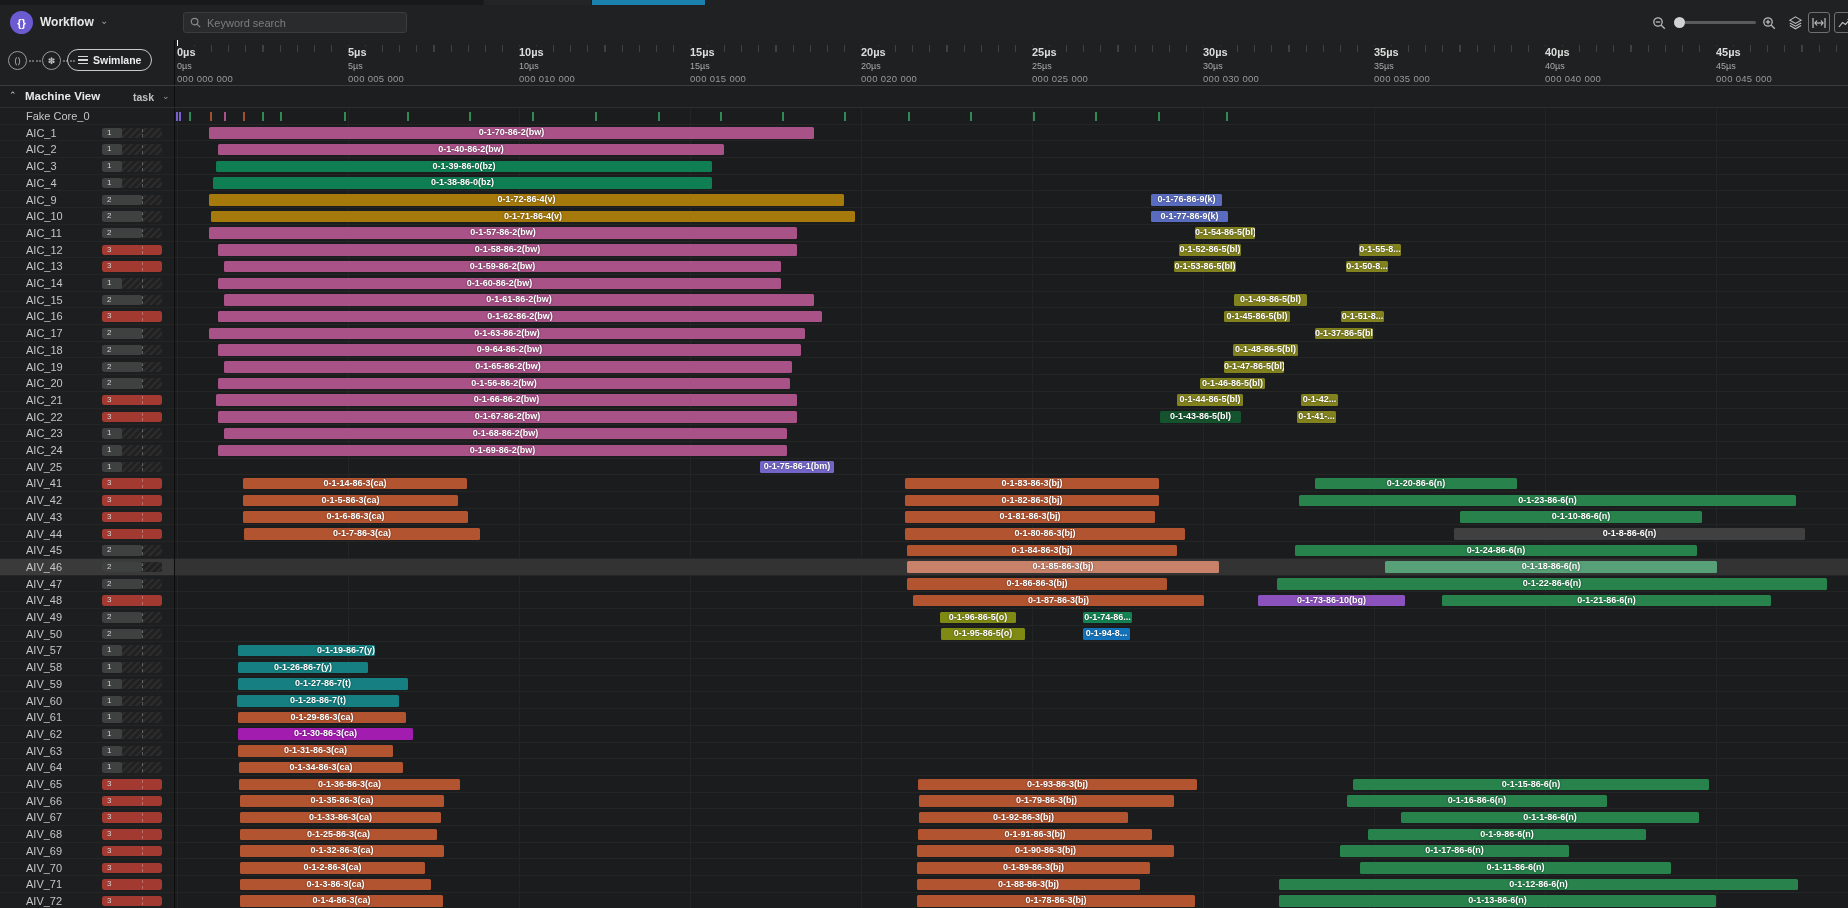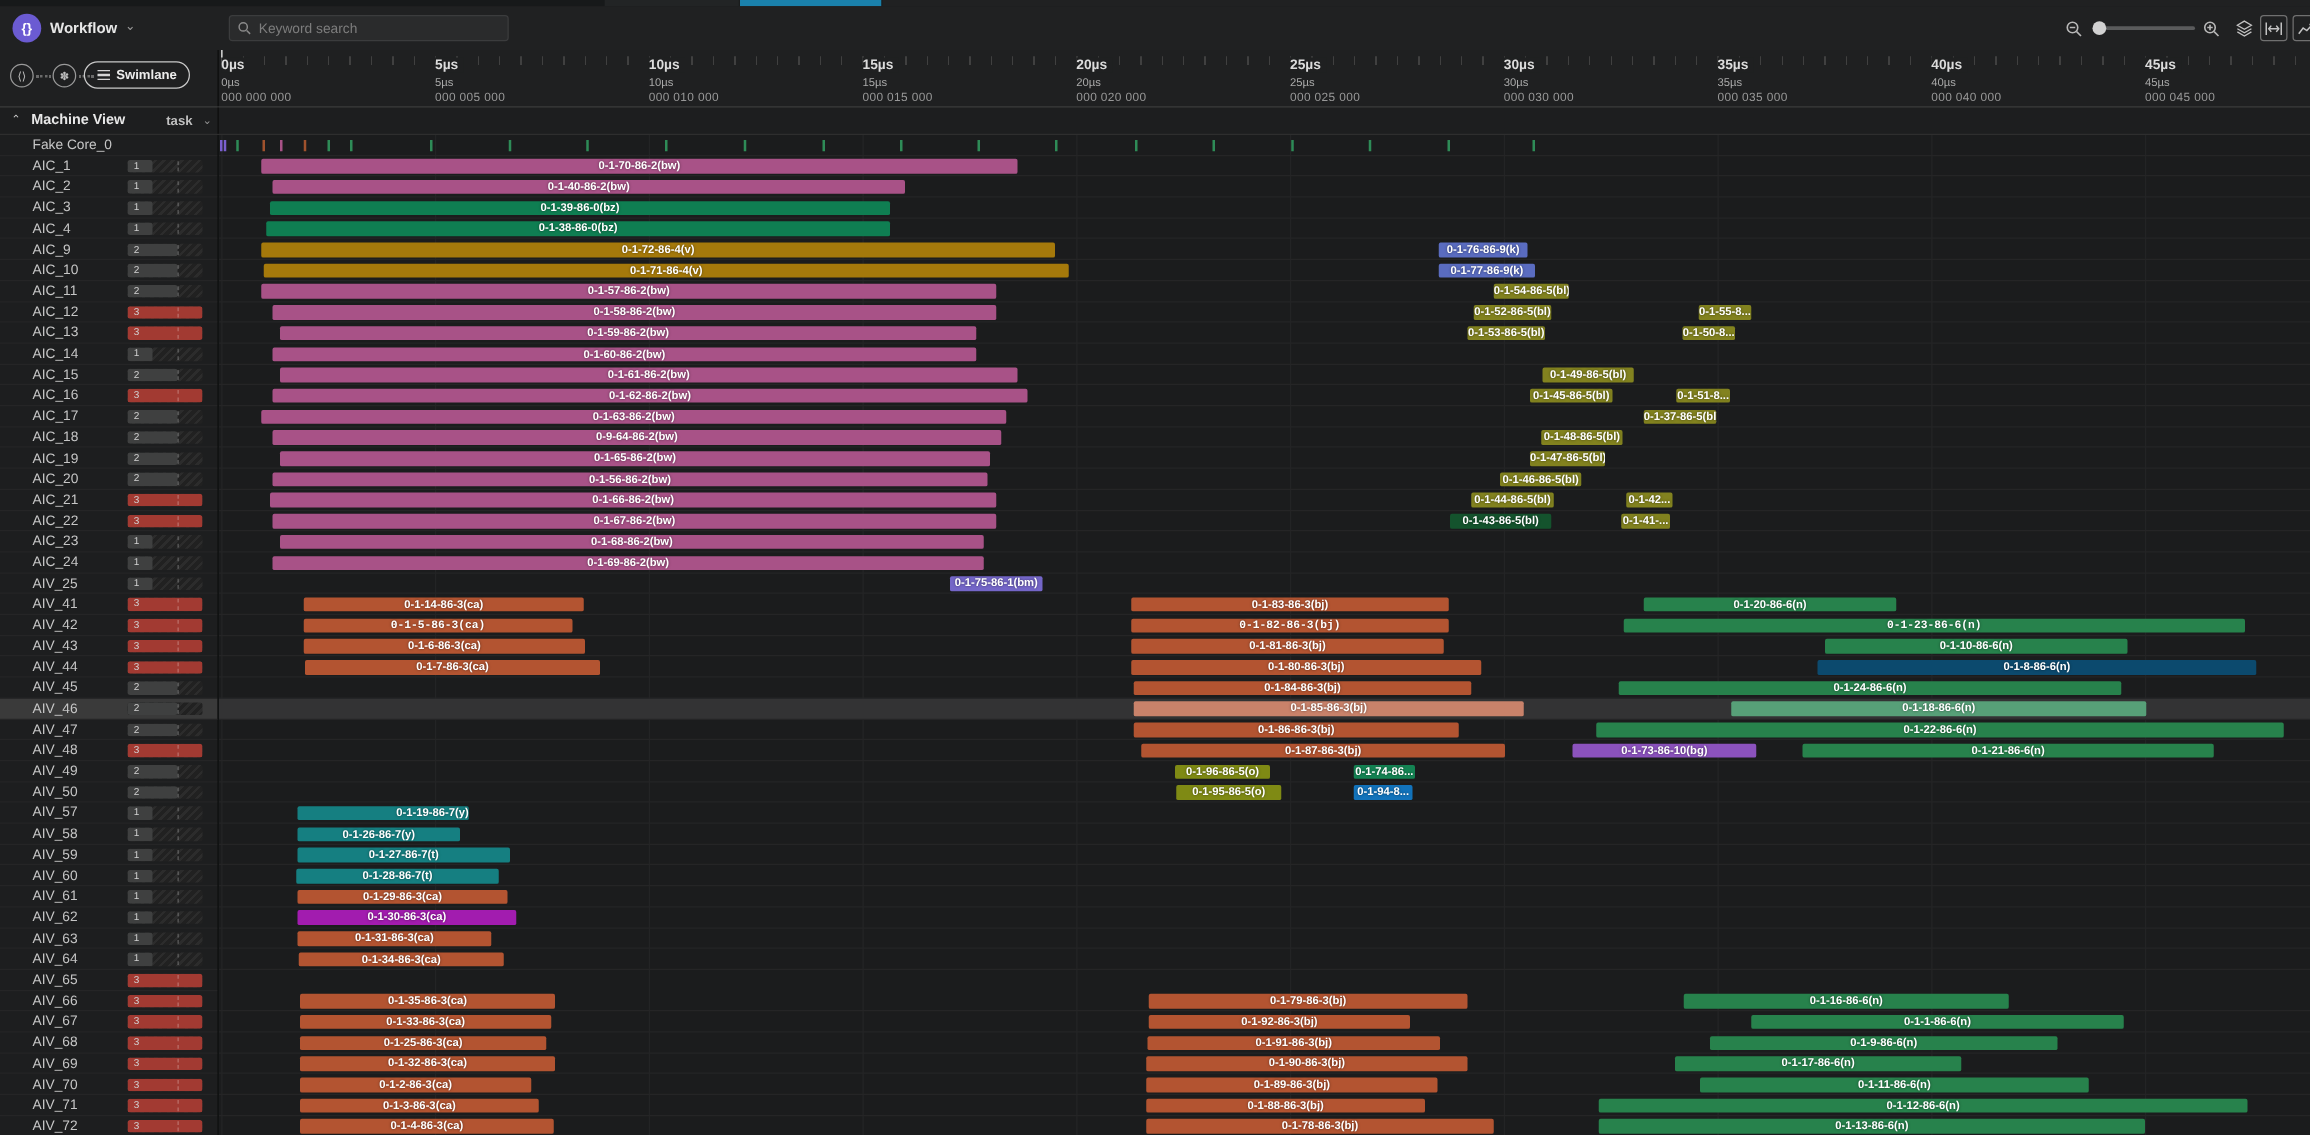--- a/index.html
+++ b/index.html
@@ -678,34 +678,34 @@
         <div class="bar" style="left: 43px; width: 569px; background: rgb(168, 82, 135);">0-1-69-86-2(bw)</div>
       </div>
       <div class="crow" style="top: 350.7px;">
         <div class="bar" style="left: 585px; width: 74px; background: rgb(116, 102, 200);">0-1-75-86-1(bm)</div>
       </div>
       <div class="crow" style="top: 367.4px;">
         <div class="bar" style="left: 68px; width: 224px; background: rgb(179, 84, 49);">0-1-14-86-3(ca)</div>
         <div class="bar" style="left: 730px; width: 254px; background: rgb(179, 84, 49);">0-1-83-86-3(bj)</div>
         <div class="bar" style="left: 1140px; width: 202px; background: rgb(39, 130, 76);">0-1-20-86-6(n)</div>
       </div>
-      <div class="crow" style="top: 384.1px; font-family: Liberation Mono, monospace;">
+      <div class="crow" style="top: 384.1px;">
         <div class="bar" style="left: 68px; width: 215px; background: rgb(179, 84, 49);">0-1-5-86-3(ca)</div>
         <div class="bar" style="left: 730px; width: 254px; background: rgb(179, 84, 49);">0-1-82-86-3(bj)</div>
         <div class="bar" style="left: 1124px; width: 497px; background: rgb(39, 130, 76);">0-1-23-86-6(n)</div>
       </div>
       <div class="crow" style="top: 400.8px;">
         <div class="bar" style="left: 68px; width: 225px; background: rgb(179, 84, 49);">0-1-6-86-3(ca)</div>
         <div class="bar" style="left: 730px; width: 250px; background: rgb(179, 84, 49);">0-1-81-86-3(bj)</div>
         <div class="bar" style="left: 1285px; width: 242px; background: rgb(39, 130, 76);">0-1-10-86-6(n)</div>
       </div>
       <div class="crow" style="top: 417.5px;">
         <div class="bar" style="left: 69px; width: 236px; background: rgb(179, 84, 49);">0-1-7-86-3(ca)</div>
         <div class="bar" style="left: 730px; width: 280px; background: rgb(179, 84, 49);">0-1-80-86-3(bj)</div>
-        <div class="bar" style="left: 1279px; width: 351px; background: #0c4a6e;">0-1-8-86-6(n)</div>
+        <div class="bar" style="left: 1279px; width: 351px; background: #404040;">0-1-8-86-6(n)</div>
       </div>
       <div class="crow" style="top: 434.2px;">
         <div class="bar" style="left: 732px; width: 270px; background: rgb(179, 84, 49);">0-1-84-86-3(bj)</div>
         <div class="bar" style="left: 1120px; width: 402px; background: rgb(39, 130, 76);">0-1-24-86-6(n)</div>
       </div>
       <div class="crow hl" style="top: 450.9px;">
         <div class="bar" style="left: 732px; width: 312px; background: rgb(201, 130, 106);">0-1-85-86-3(bj)</div>
         <div class="bar" style="left: 1210px; width: 332px; background: rgb(87, 160, 120);">0-1-18-86-6(n)</div>
       </div>
       <div class="crow" style="top: 467.6px;">
@@ -742,20 +742,25 @@
       </div>
       <div class="crow" style="top: 617.9px;">
         <div class="bar" style="left: 63px; width: 175px; background: #a21caf;">0-1-30-86-3(ca)</div>
       </div>
       <div class="crow" style="top: 634.6px;">
         <div class="bar" style="left: 63px; width: 155px; background: rgb(179, 84, 49);">0-1-31-86-3(ca)</div>
       </div>
       <div class="crow" style="top: 651.3px;">
         <div class="bar" style="left: 64px; width: 164px; background: rgb(179, 84, 49);">0-1-34-86-3(ca)</div>
       </div>
+      <div class="crow" style="top: 668px;">
+        <div class="bar" style="left: 64px; width: 221px; background: rgb(179, 84, 49);">0-1-36-86-3(ca)</div>
+        <div class="bar" style="left: 743px; width: 279px; background: rgb(179, 84, 49);">0-1-93-86-3(bj)</div>
+        <div class="bar" style="left: 1178px; width: 356px; background: rgb(39, 130, 76);">0-1-15-86-6(n)</div>
+      </div>
       <div class="crow" style="top: 684.7px;">
         <div class="bar" style="left: 65px; width: 204px; background: rgb(179, 84, 49);">0-1-35-86-3(ca)</div>
         <div class="bar" style="left: 744px; width: 255px; background: rgb(179, 84, 49);">0-1-79-86-3(bj)</div>
         <div class="bar" style="left: 1172px; width: 260px; background: rgb(39, 130, 76);">0-1-16-86-6(n)</div>
       </div>
       <div class="crow" style="top: 701.4px;">
         <div class="bar" style="left: 65px; width: 201px; background: rgb(179, 84, 49);">0-1-33-86-3(ca)</div>
         <div class="bar" style="left: 744px; width: 209px; background: rgb(179, 84, 49);">0-1-92-86-3(bj)</div>
         <div class="bar" style="left: 1226px; width: 298px; background: rgb(39, 130, 76);">0-1-1-86-6(n)</div>
       </div>

